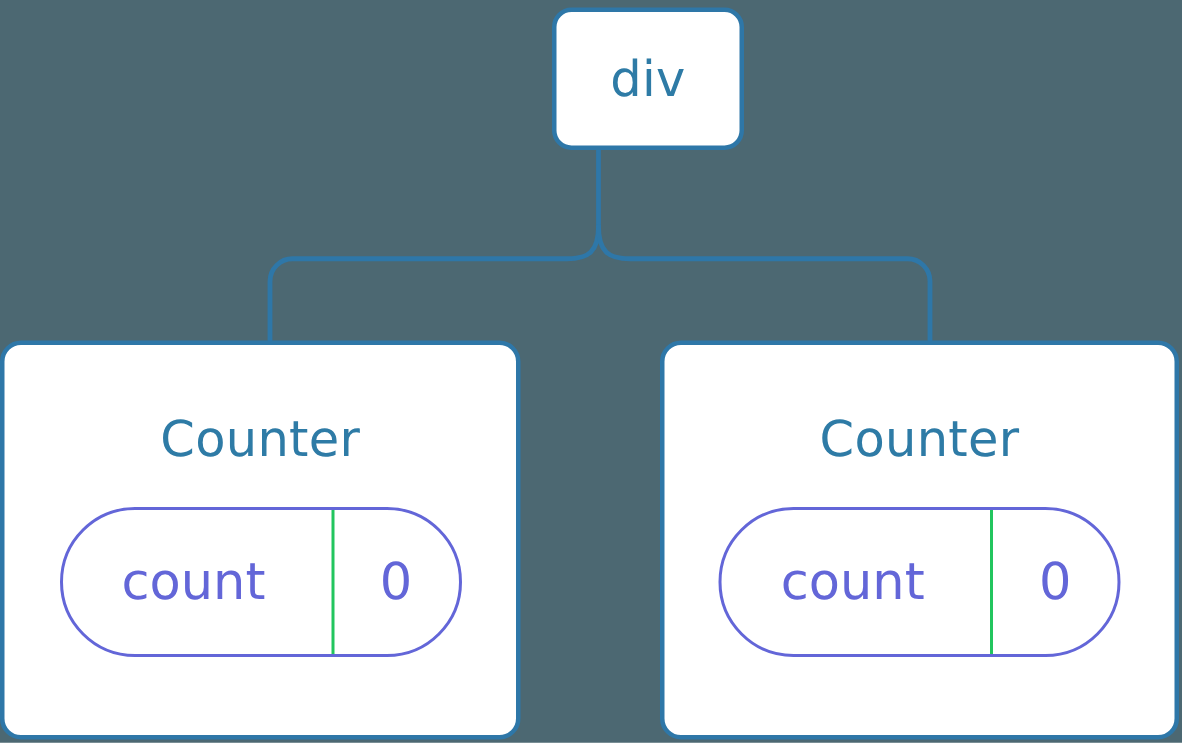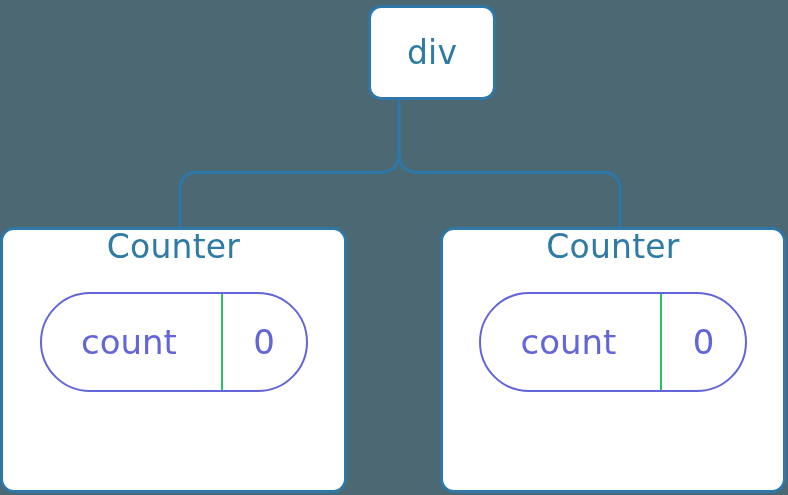--- a/index.html
+++ b/index.html
@@ -58,20 +58,21 @@
     letter-spacing: 0.2px;
     line-height: 1;
   }
 
   
   .node-child {
     top: 227px;
     width: 347px;
     height: 266px;
     border-radius: 14px;
+    padding-top: 46px;
   }
   .node-child-left  { left: 0px; }
   .node-child-right { left: 440px; width: 346px; }
 
   .node-child .node-title {
     font-size: 33px;
     color: #2e7ba6;
     line-height: 1;
     letter-spacing: 0.2px;
   }

